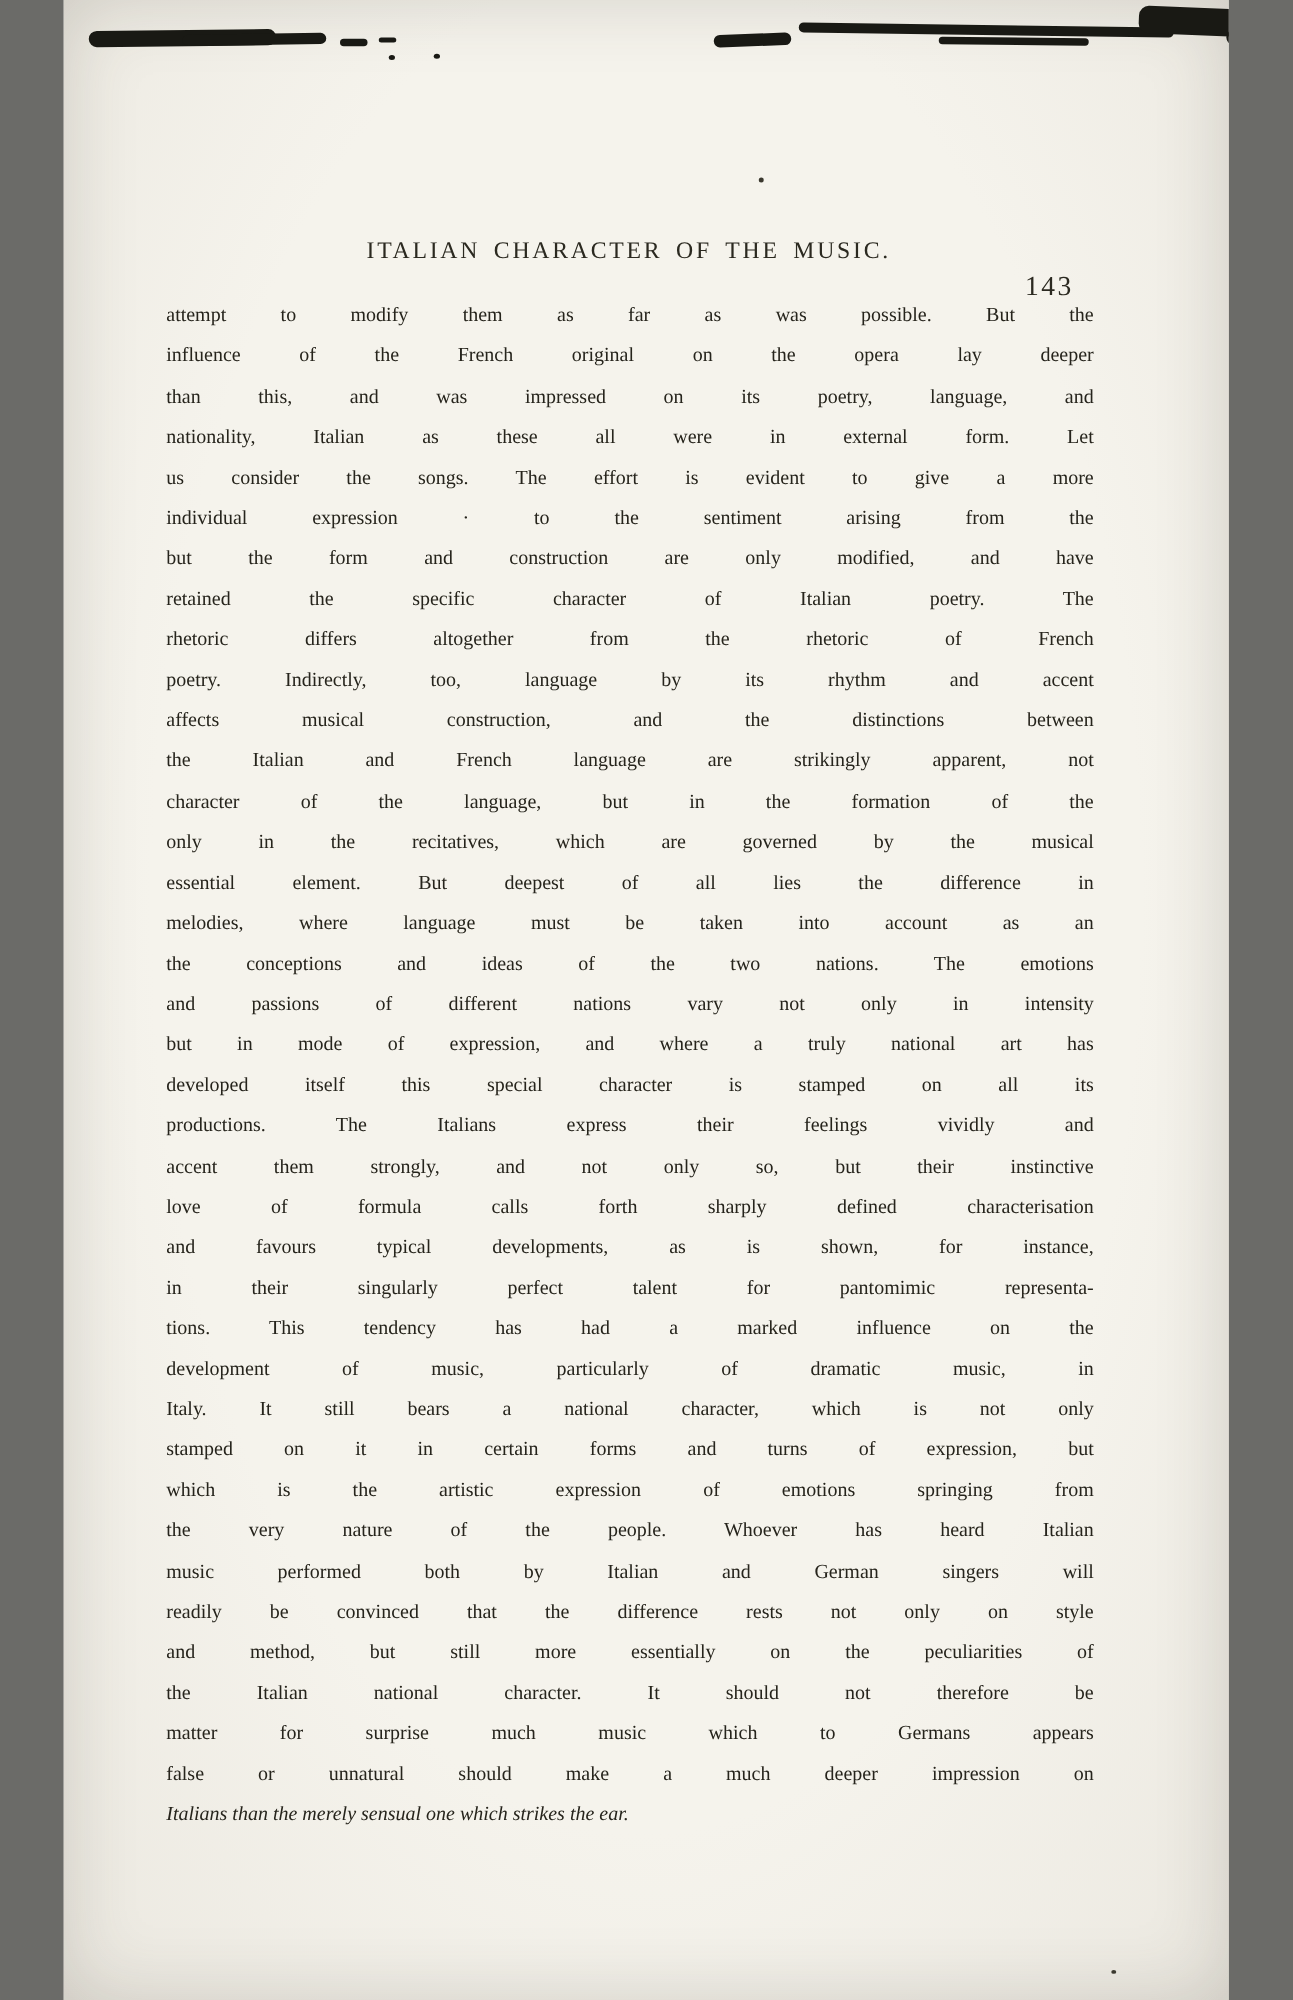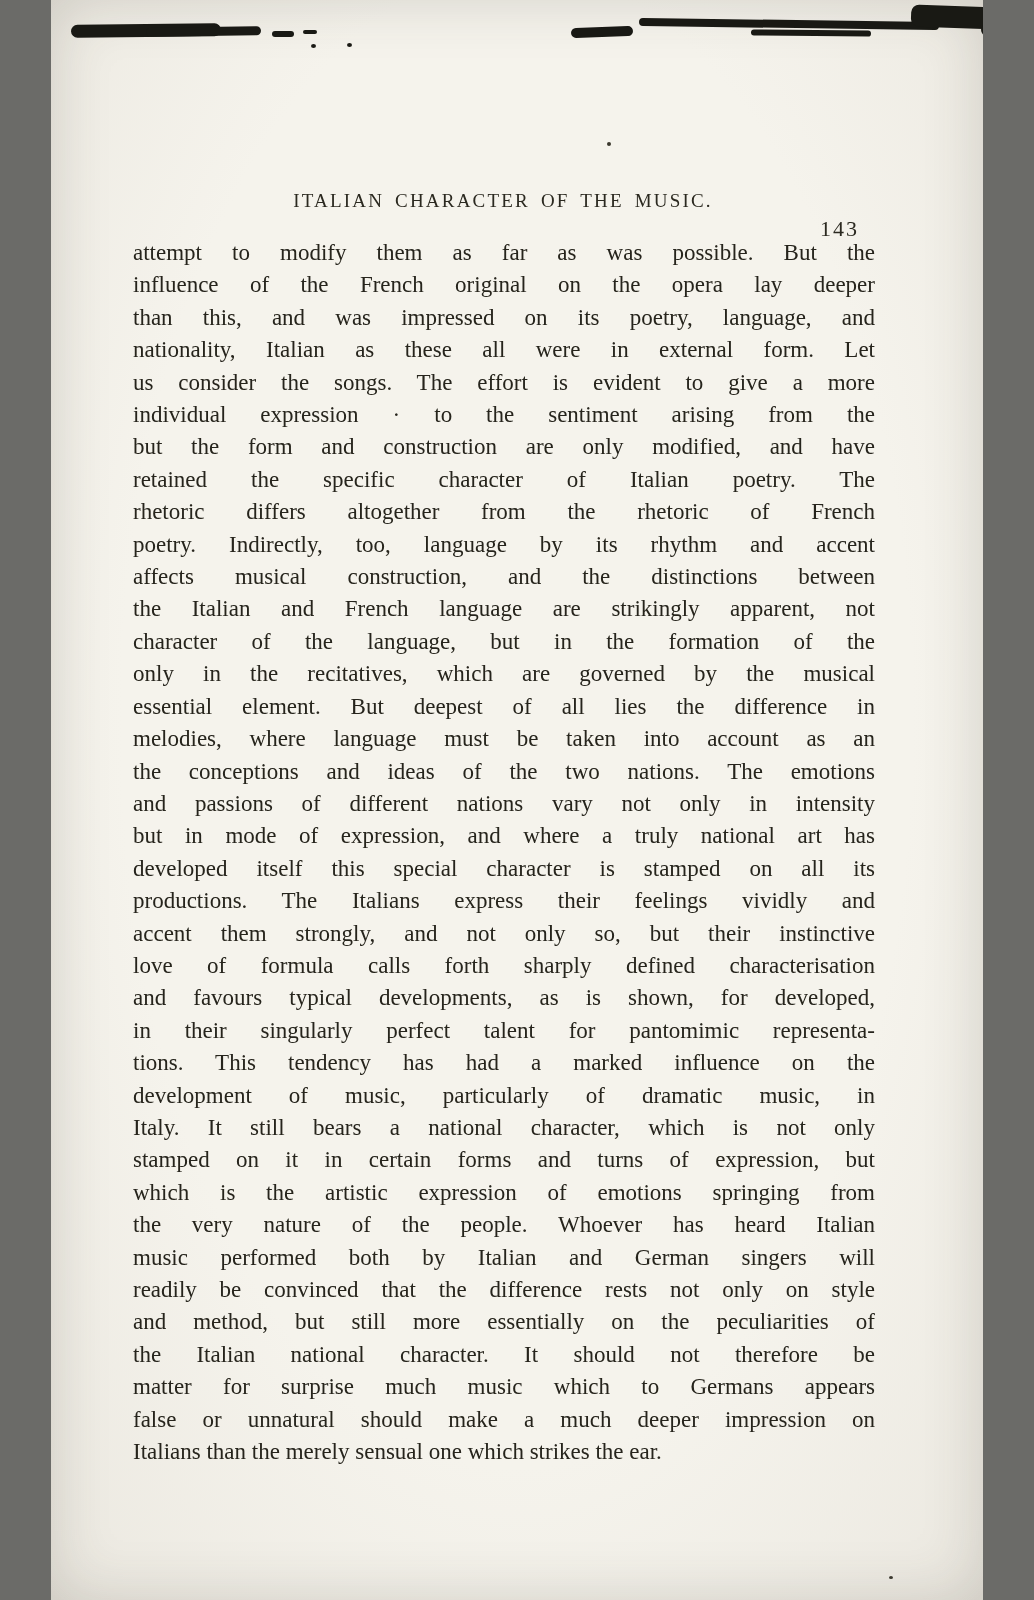--- a/index.html
+++ b/index.html
@@ -45,31 +45,32 @@
     font-size: 22px;
     letter-spacing: 2px;
     color: #2b2920;
     margin-top: 28px;
   }
   .body-text {
     position: absolute;
     top: 237px;
     left: 82px;
     width: 742px;
-    font-size: 23px;
+    font-size: 16px;
     line-height: 32.4px;
     color: #26241c;
   }
   .line {
     text-align: justify;
     text-align-last: justify;
     white-space: normal;
   }
   .line.last {
     text-align-last: left;
+    font-style: italic;
   }
   .dot-artifact {
     position: absolute;
     background: #3a382e;
     border-radius: 50%;
   }
 </style>
 </head>
 <body>
 
@@ -113,21 +114,21 @@
       <div class="line">only in the recitatives, which are governed by the musical</div>
       <div class="line">essential element. But deepest of all lies the difference in</div>
       <div class="line">melodies, where language must be taken into account as an</div>
       <div class="line">the conceptions and ideas of the two nations. The emotions</div>
       <div class="line">and passions of different nations vary not only in intensity</div>
       <div class="line">but in mode of expression, and where a truly national art has</div>
       <div class="line">developed itself this special character is stamped on all its</div>
       <div class="line">productions. The Italians express their feelings vividly and</div>
       <div class="line">accent them strongly, and not only so, but their instinctive</div>
       <div class="line">love of formula calls forth sharply defined characterisation</div>
-      <div class="line">and favours typical developments, as is shown, for developed,</div>
+      <div class="line">and favours typical developments, as is shown, for instance,</div>
       <div class="line">in their singularly perfect talent for pantomimic representa-</div>
       <div class="line">tions. This tendency has had a marked influence on the</div>
       <div class="line">development of music, particularly of dramatic music, in</div>
       <div class="line">Italy. It still bears a national character, which is not only</div>
       <div class="line">stamped on it in certain forms and turns of expression, but</div>
       <div class="line">which is the artistic expression of emotions springing from</div>
       <div class="line">the very nature of the people. Whoever has heard Italian</div>
       <div class="line">music performed both by Italian and German singers will</div>
       <div class="line">readily be convinced that the difference rests not only on style</div>
       <div class="line">and method, but still more essentially on the peculiarities of</div>

